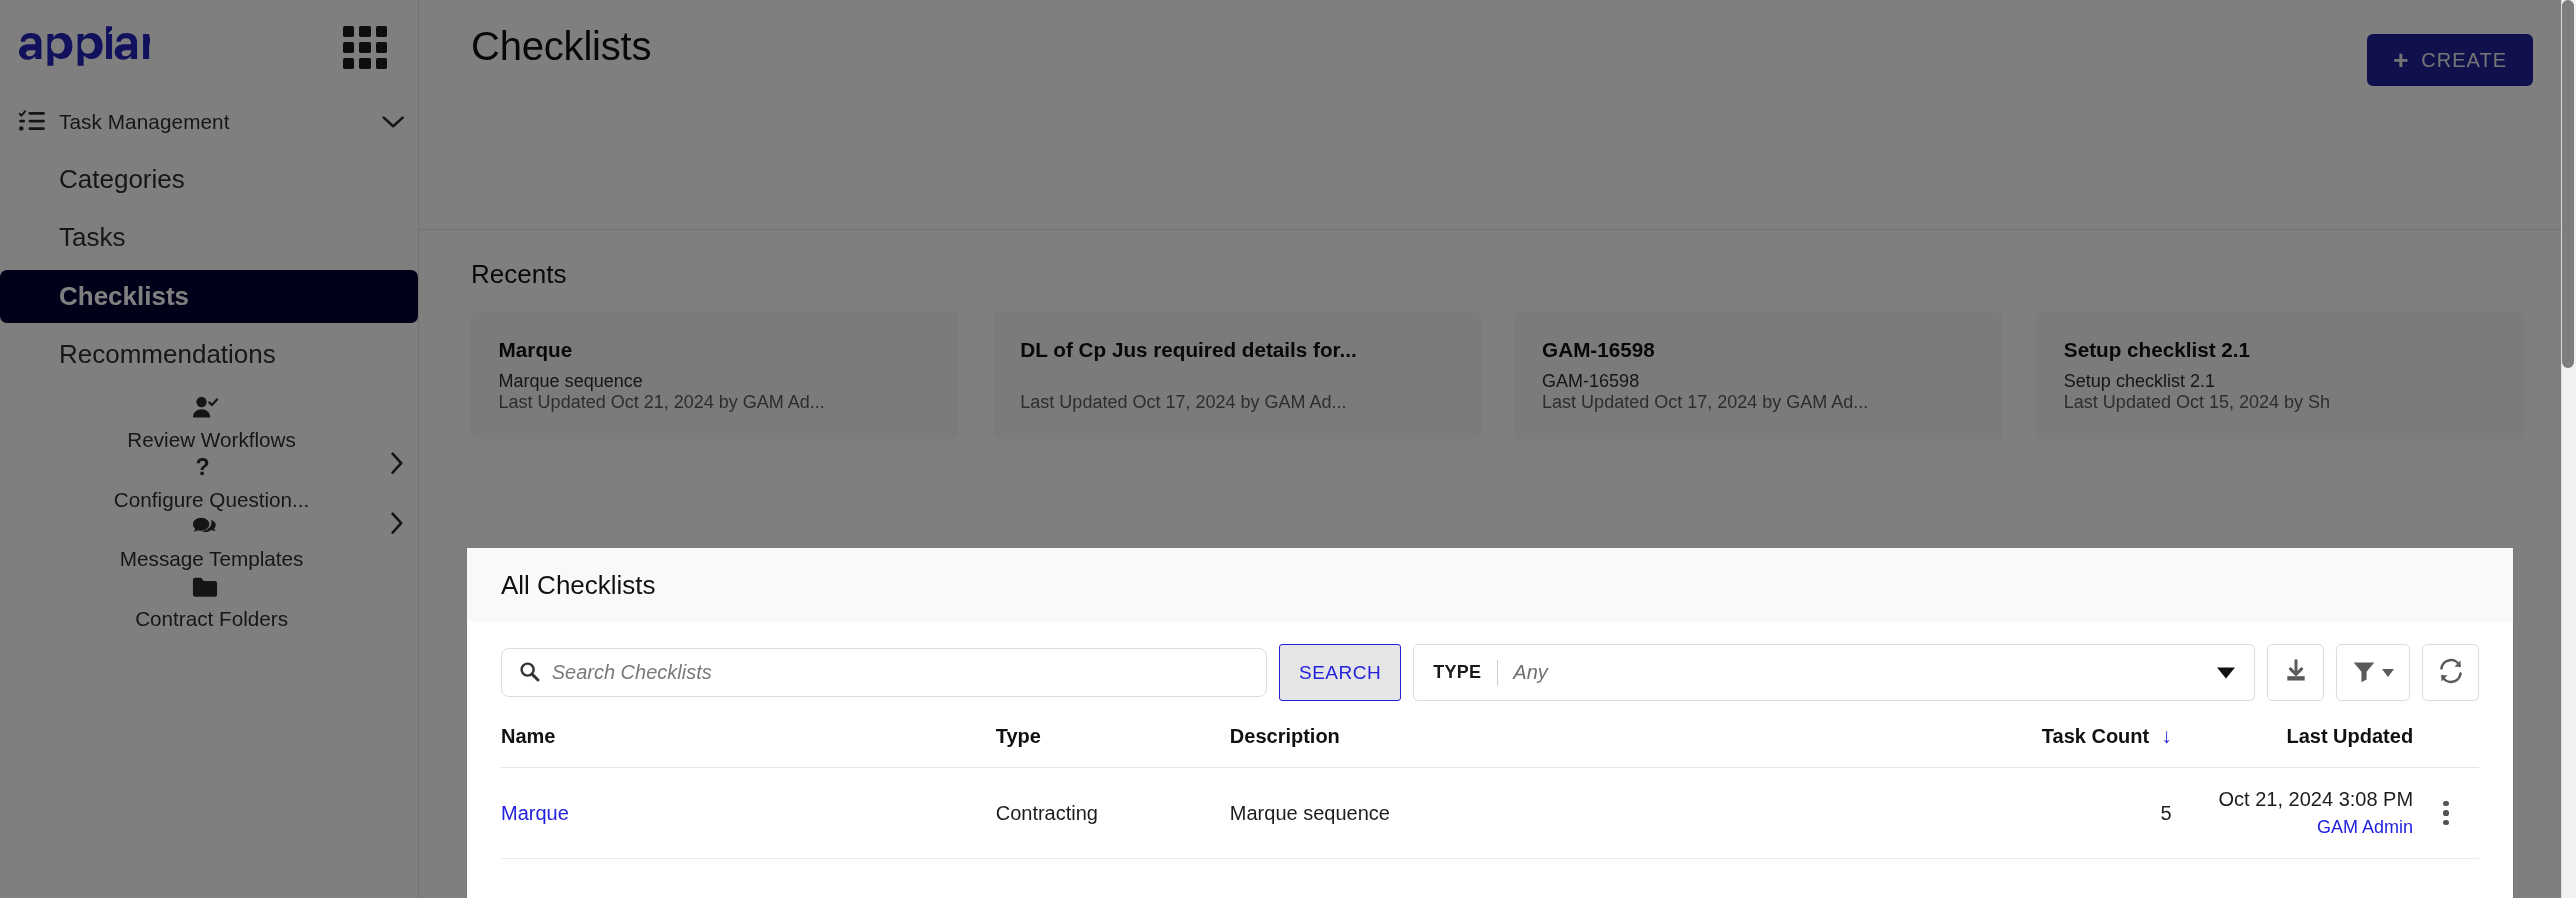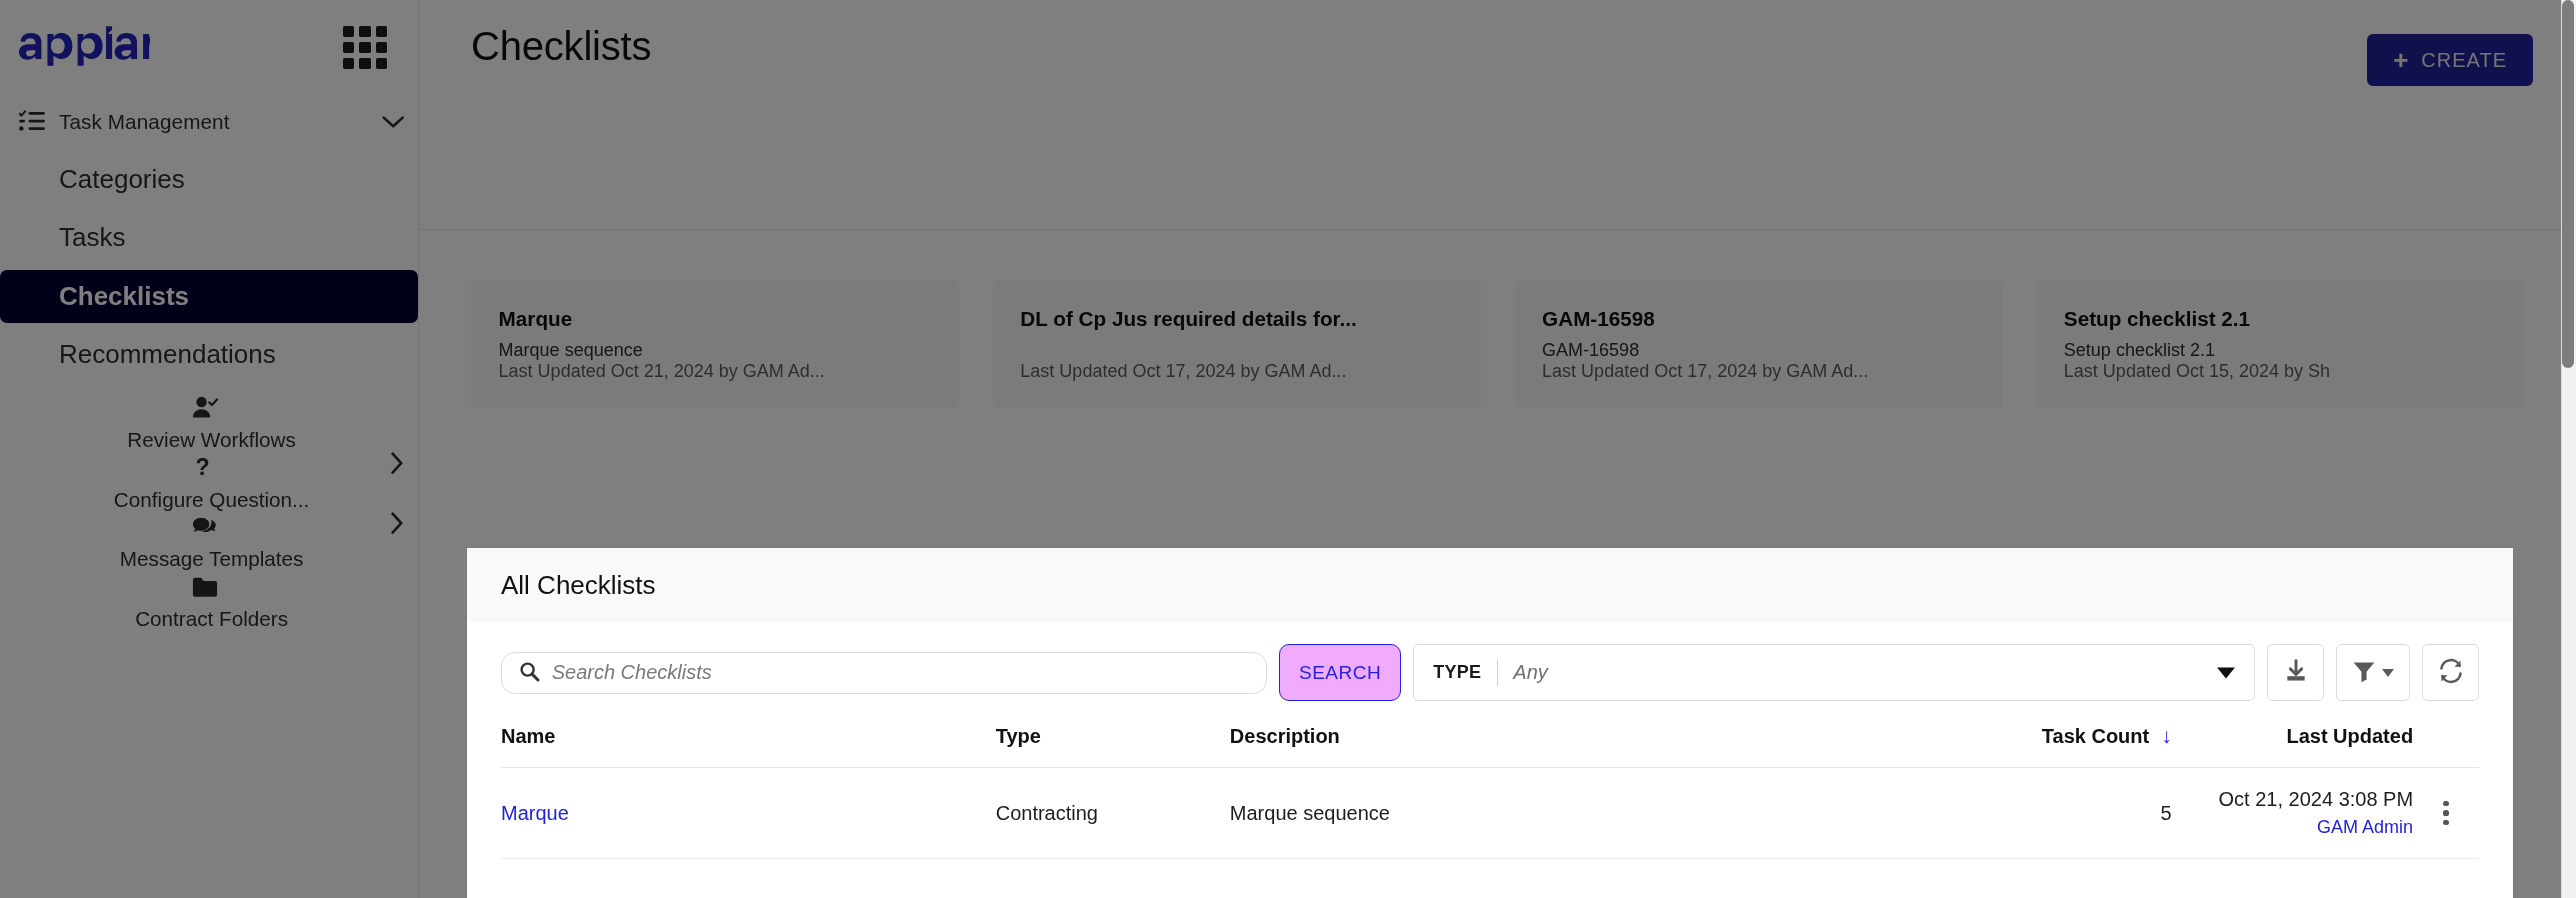--- a/index.html
+++ b/index.html
@@ -120,29 +120,29 @@
     height: 74px;
     display:flex; align-items:center;
   }
   .panel-title { font-size:26px; color:#111111; font-weight:normal; }
 
   .panel-body { padding: 22.4px 34px 0 34px; background:#ffffff; }
 
   .toolbar { display:flex; align-items:center; gap:12px; }
   .search-box {
     flex: 0 0 766px;
-    height: 42px;
-    border:0.9px solid #dcdcdc; border-radius:14px;
+    height: 49px;
+    border:0.9px solid #dcdcdc; border-radius:8px;
     display:flex; align-items:center; gap:12px;
     padding: 7px 17px; background:#ffffff;
   }
   .search-box .ph { font-size:20px; color:#7a7a7a; font-style:italic; }
   .search-btn {
     height:57px; padding: 0 19px;
-    border:0.9px solid #2222dd; border-radius:10px; background:#f0abfc;
+    border:0.9px solid #2222dd; border-radius:3px; background:#e5e5e5;
     color:#2222dd; font-size:19px; letter-spacing:0.5px; cursor:pointer;
     font-family:inherit; display:flex; align-items:center;
   }
   .type-select {
     flex: 1 1 auto; min-width:0;
     height:57px; border:0.9px solid #dcdcdc; border-radius:5.2px;
     background:#ffffff; display:flex; align-items:center;
     padding: 0 19px; gap:15.5px; cursor:pointer; position:relative;
   }
   .type-select .tl { font-size:18px; font-weight:bold; color:#1a1a1a; letter-spacing:0.3px; }
@@ -326,20 +326,21 @@
 
       <section class="page-head">
         <h1 class="page-title">Checklists</h1>
         <button class="create-btn">
           <span class="plus">+</span>
           <span>CREATE</span>
         </button>
       </section>
 
       <section class="recents-wrap">
+        <h2 class="recents-title">Recents</h2>
         <div class="recents-row">
 
           <div class="recent-card">
             <div class="rc-title">Marque</div>
             <div class="rc-sub">Marque sequence</div>
             <div class="rc-meta">Last Updated Oct 21, 2024 by GAM Ad...</div>
           </div>
 
           <div class="recent-card">
             <div class="rc-title">DL of Cp Jus required details for...</div>

